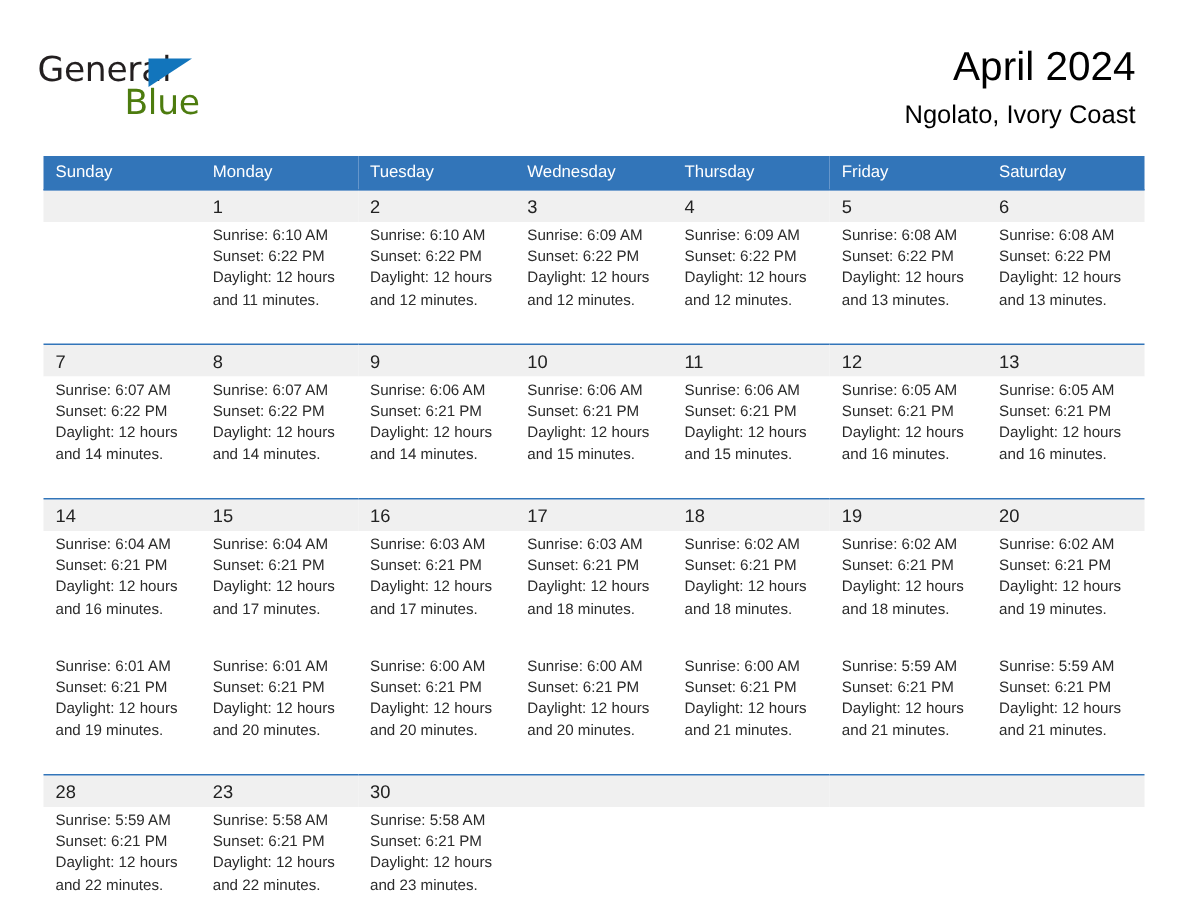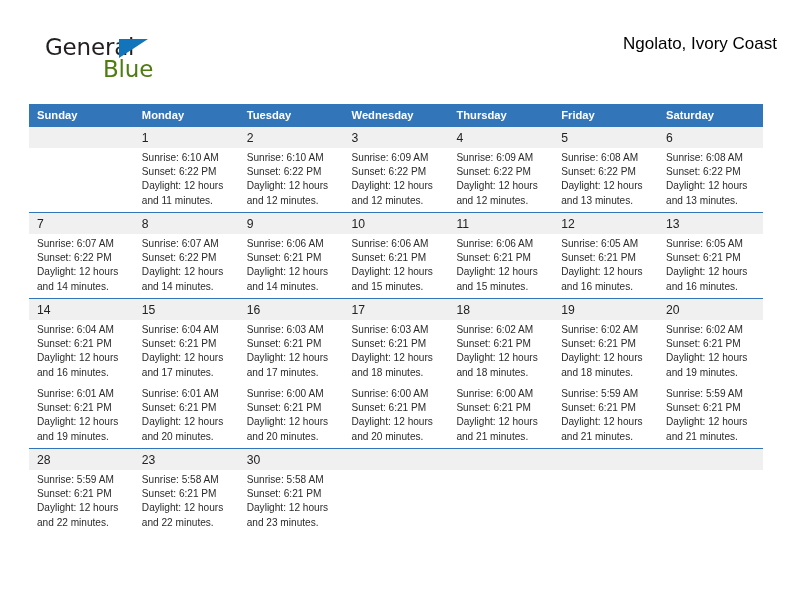--- a/index.html
+++ b/index.html
@@ -18,21 +18,21 @@
   .page {
     position: relative;
     width: 792px;
     height: 612px;
     box-sizing: border-box;
   }
 
   
   .top-bar {
     position: absolute;
-    left: 43px;
+    left: 23px;
     top: 28px;
     width: 734px;
     height: 70px;
   }
   .logo {
     position: absolute;
     left: 0;
     top: 6px;
     width: 230px;
     height: 56px;
@@ -95,21 +95,21 @@
     width: 734px;
     border-collapse: collapse;
     table-layout: fixed;
   }
   .calendar col { width: 104.857px; }
 
   .dow-row th {
     background: #3275b9;
     color: #ffffff;
     font-size: 11.2px;
-    font-weight: bold;
+    font-weight: normal;
     text-align: left;
     padding: 4px 0 5px 8px;
     height: 13px;
     border: none;
   }
 
   
   .num-row td {
     background: #f0f0f0;
     border-top: 1.4px solid #3275b9;
@@ -117,21 +117,21 @@
     font-size: 12.2px;
     color: #222222;
     vertical-align: top;
     height: 14px;
     line-height: 14px;
   }
 
   
   .info-row td {
     background: #ffffff;
-    padding: 3px 7px 3px 8px;
+    padding: 3px 7px 20px 8px;
     font-size: 10.1px;
     color: #2b2b2b;
     vertical-align: top;
     line-height: 14.2px;
     height: 58px;
   }
   .info-row td div { white-space: nowrap; }
 </style>
 </head>
 <body>
@@ -140,20 +140,21 @@
 
   <div class="top-bar">
 
     <div class="logo">
       <span class="logo-general">General</span>
       <span class="logo-tri"></span>
       <span class="logo-blue">Blue</span>
     </div>
 
     <div class="title-block">
+      <div class="cal-title">April 2024</div>
       <div class="cal-subtitle">Ngolato, Ivory Coast</div>
     </div>
 
   </div>
 
   <table class="calendar">
     <colgroup>
       <col>
         <col>
         <col>

